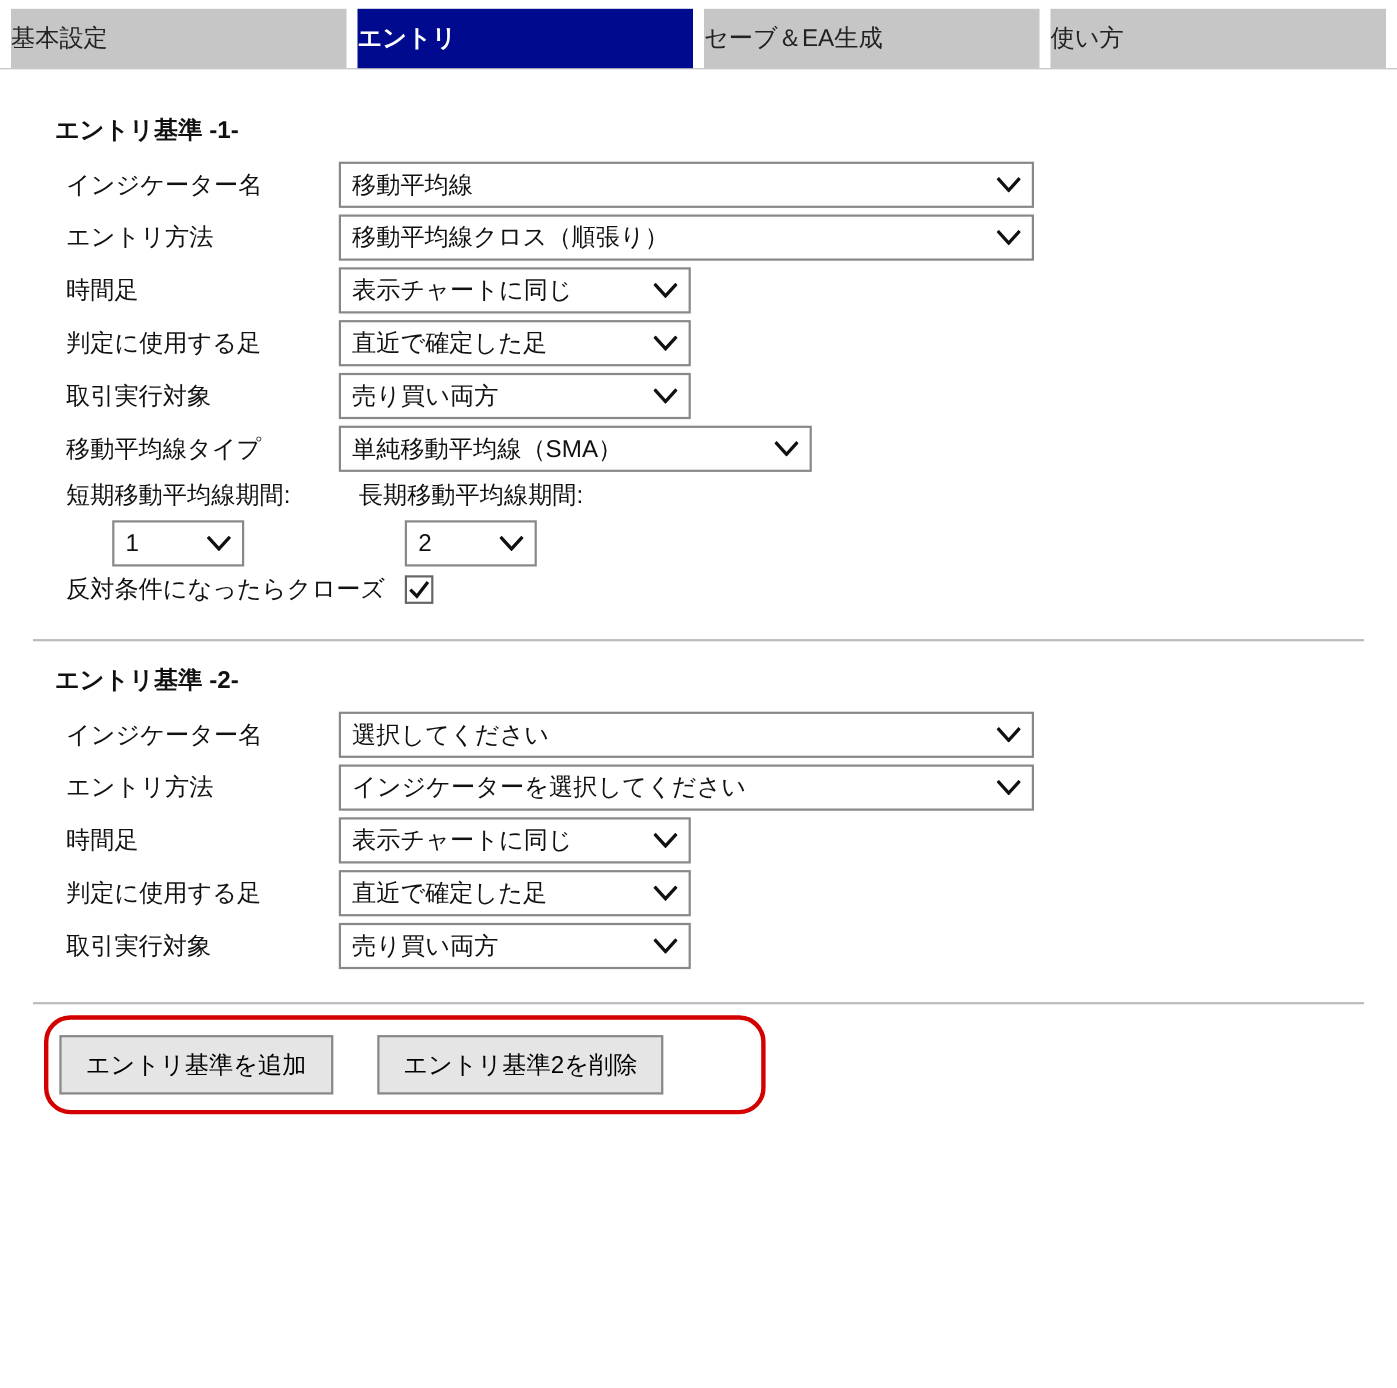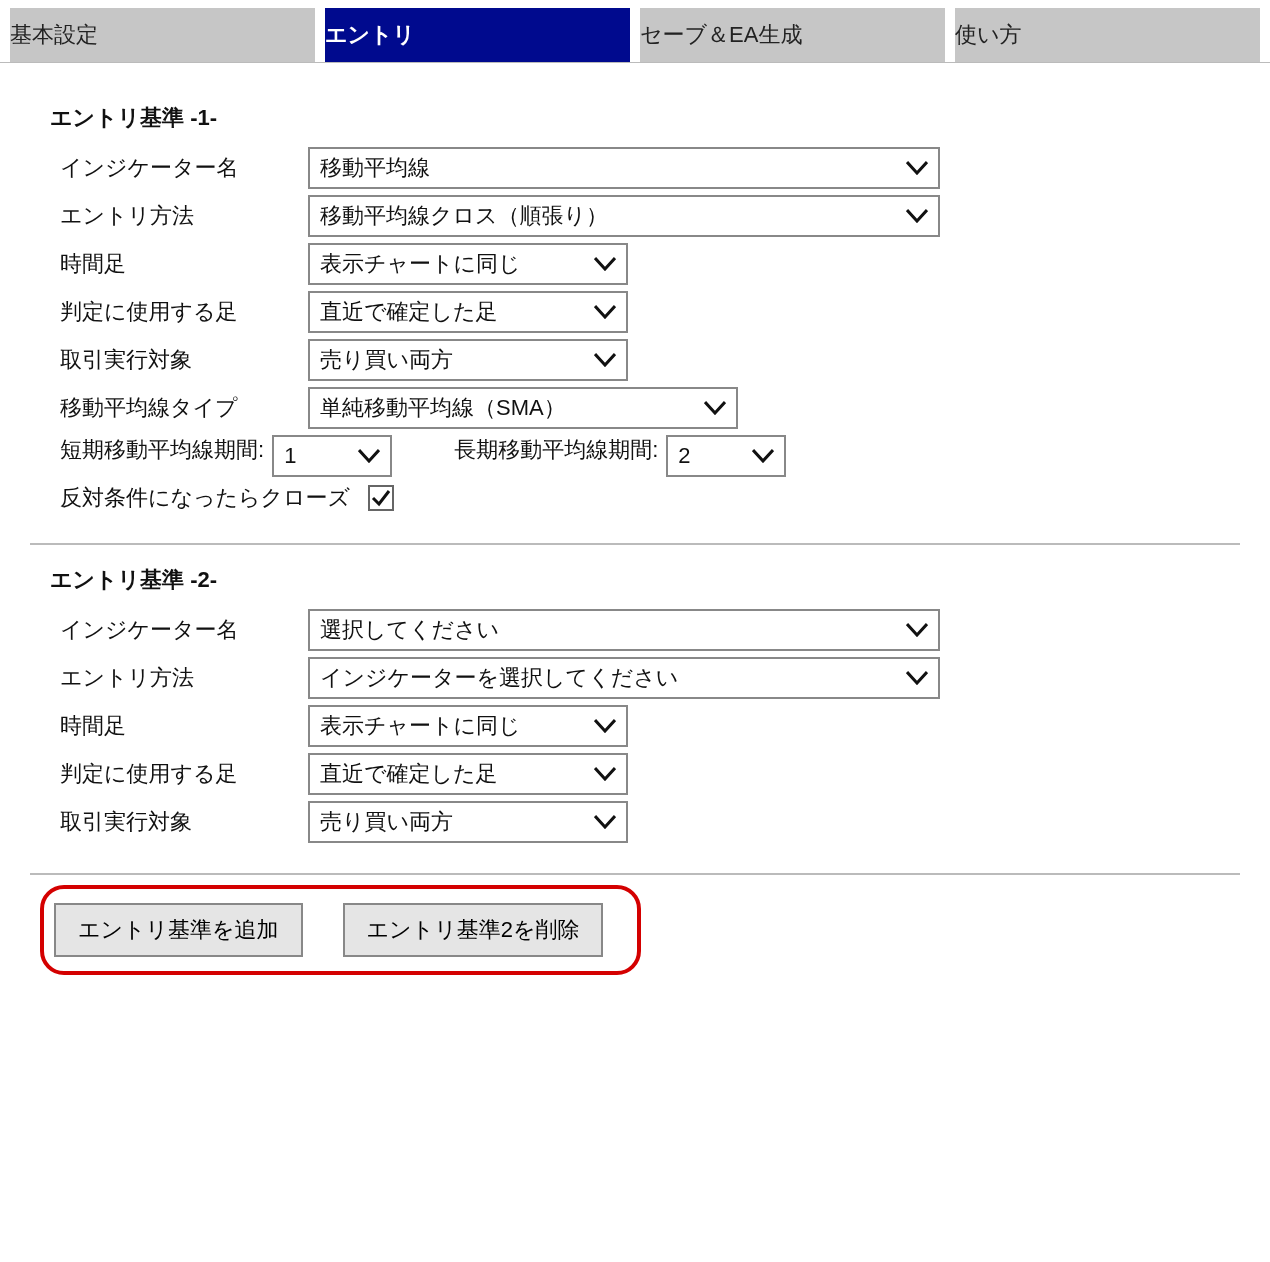--- a/index.html
+++ b/index.html
@@ -68,37 +68,39 @@
     top:50%;
     transform:translateY(-50%);
   }
   .caret svg { display:block; }
   .w-full { width:632px; }
   .w-med  { width:320px; }
   .w-lg   { width:430px; }
   .w-sm   { width:120px; }
   .inline-group {
     display:flex;
+    align-items:center;
     gap:8px;
+    flex-direction:column;
   }
   .chk {
     width:26px;height:26px;border:2px solid #666;background:#fff;
     display:inline-flex;align-items:center;justify-content:center;
     cursor:pointer;
   }
   .chk svg{display:block}
   hr.sep {
     border:none;border-top:2px solid #bbb;
     margin:30px 0 10px 0;
   }
   .btn-row {
     display:flex;gap:40px;padding:14px 10px;
     border:4px solid #d40000;border-radius:24px;
     margin:6px 10px 10px 10px;
-    width:601px;
+    width:656px;
   }
   .btn {
     border:2px solid #888;background:#e5e5e5;
     padding:10px 22px;font-size:22px;cursor:pointer;
     font-family:inherit;
   }
   .pair-label{white-space:nowrap}
 </style>
 </head>
 <body>

